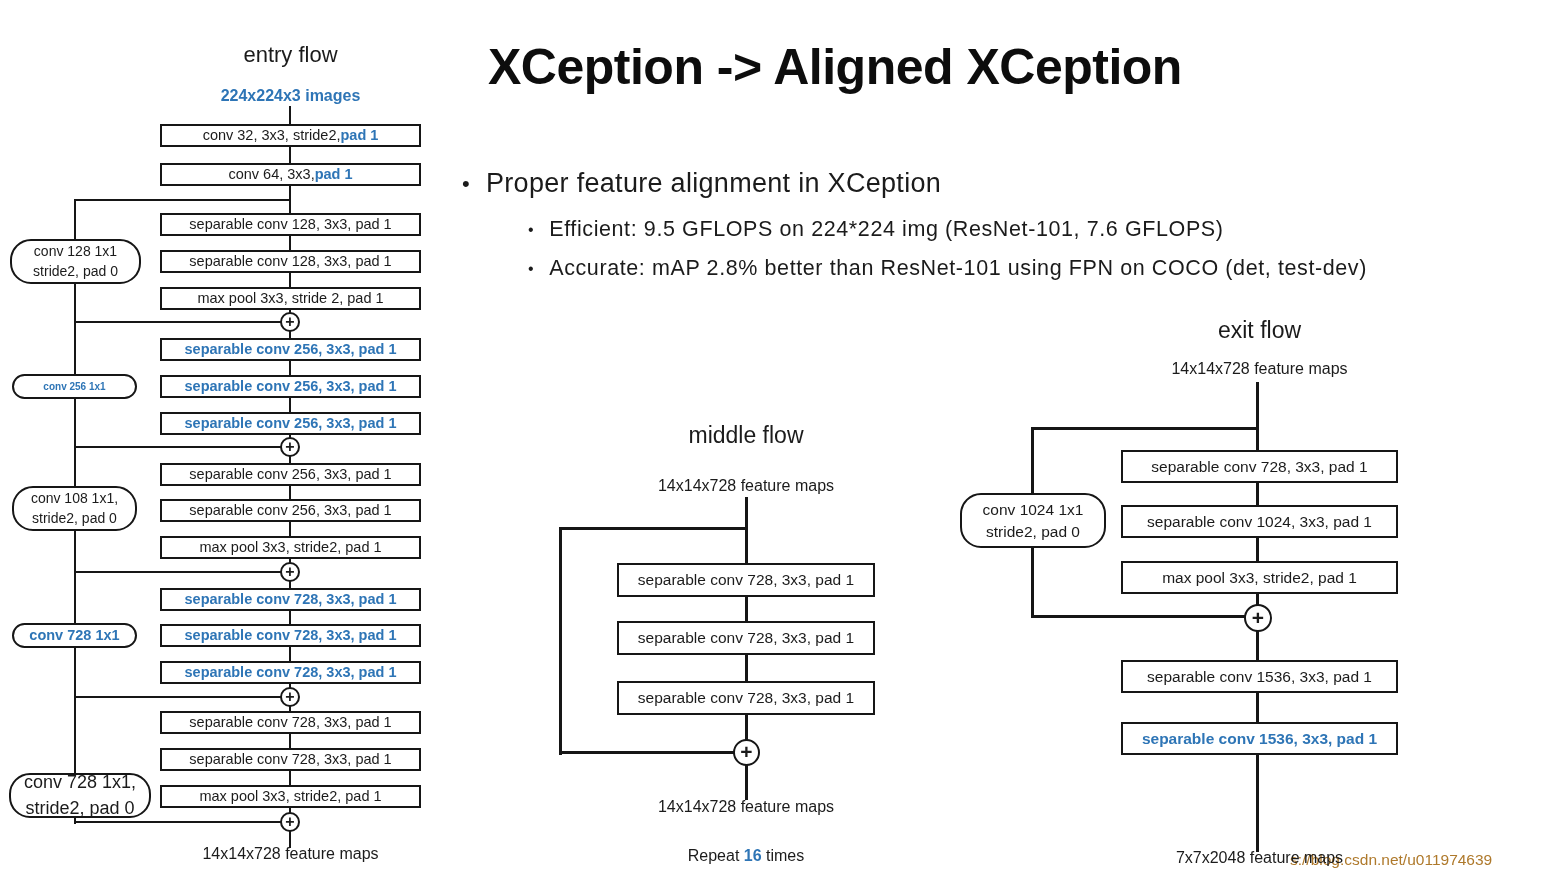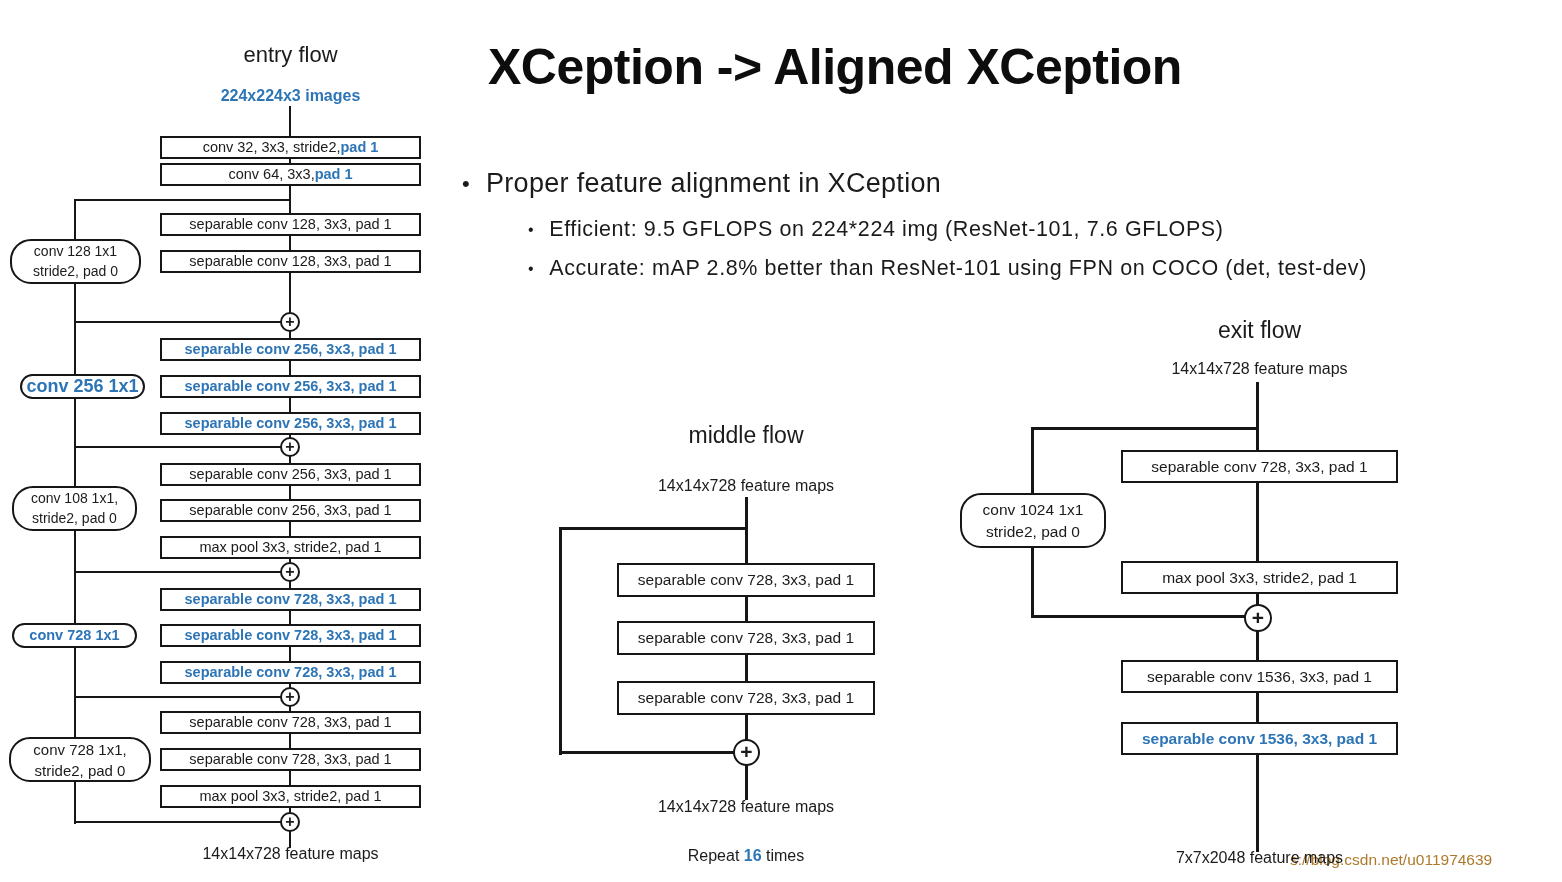--- a/index.html
+++ b/index.html
@@ -81,36 +81,40 @@
 
   <i class="vl" style="left:289px;top:106px;height:742px"></i>
   <i class="vl" style="left:74px;top:199px;height:625px"></i>
   <i class="hl" style="left:75px;top:199px;width:216px"></i>
   <i class="hl" style="left:75px;top:321px;width:216px"></i>
   <i class="hl" style="left:75px;top:446px;width:216px"></i>
   <i class="hl" style="left:75px;top:571px;width:216px"></i>
   <i class="hl" style="left:75px;top:696px;width:216px"></i>
   <i class="hl" style="left:75px;top:821px;width:216px"></i>
 
-  <div class="node en" style="top:136px">
+  <div class="node en" style="top:124px">
       <span>conv 32, 3x3, stride2, </span>
       <span class="b">pad 1</span>
     </div>
   <div class="node en" style="top:163px">
       <span>conv 64, 3x3, </span>
       <span class="b">pad 1</span>
     </div>
   <div class="node en" style="top:213px">
       <span>separable conv 128, 3x3, pad 1</span>
       <span class="b"></span>
     </div>
   <div class="node en" style="top:250px">
       <span>separable conv 128, 3x3, pad 1</span>
       <span class="b"></span>
     </div>
+  <div class="node en" style="top:287px">
+      <span>max pool 3x3, stride 2, pad 1</span>
+      <span class="b"></span>
+    </div>
   <div class="node en" style="top:338px">
       <span></span>
       <span class="b">separable conv 256, 3x3, pad 1</span>
     </div>
   <div class="node en" style="top:375px">
       <span></span>
       <span class="b">separable conv 256, 3x3, pad 1</span>
     </div>
   <div class="node en" style="top:412px">
       <span></span>
@@ -150,31 +154,31 @@
     </div>
   <div class="node en" style="top:785px">
       <span>max pool 3x3, stride2, pad 1</span>
       <span class="b"></span>
     </div>
 
   <div class="node side" style="left:10px;top:239px;width:131px;height:45px;font-size:14px">
       <span>conv 128 1x1
 stride2, pad 0</span>
     </div>
-  <div class="node side b" style="left:20px;top:374px;width:125px;height:25px;font-size:18px">
+  <div class="node side b" style="left:12px;top:374px;width:125px;height:25px;font-size:10px">
       <span>conv 256 1x1</span>
     </div>
   <div class="node side" style="left:12px;top:486px;width:125px;height:45px;font-size:14px">
       <span>conv 108 1x1,
 stride2, pad 0</span>
     </div>
   <div class="node side b" style="left:12px;top:623px;width:125px;height:25px;font-size:14.5px">
       <span>conv 728 1x1</span>
     </div>
-  <div class="node side" style="left:9px;top:737px;width:142px;height:45px;font-size:15px">
+  <div class="node side" style="left:9px;top:773px;width:142px;height:45px;font-size:18px">
       <span>conv 728 1x1,
 stride2, pad 0</span>
     </div>
 
   <div class="plus s" style="left:280px;top:312px">+</div>
   <div class="plus s" style="left:280px;top:437px">+</div>
   <div class="plus s" style="left:280px;top:562px">+</div>
   <div class="plus s" style="left:280px;top:687px">+</div>
   <div class="plus s" style="left:280px;top:812px">+</div>
 
@@ -207,20 +211,24 @@
 
   <div class="node side" style="left:960px;top:493px;width:146px;height:55px;font-size:15.5px">
       <span>conv 1024 1x1
 stride2, pad 0</span>
     </div>
 
   <div class="node xn" style="top:450px">
       <span>separable conv 728, 3x3, pad 1</span>
       <span class="b"></span>
     </div>
+  <div class="node xn" style="top:505px">
+      <span>separable conv 1024, 3x3, pad 1</span>
+      <span class="b"></span>
+    </div>
   <div class="node xn" style="top:561px">
       <span>max pool 3x3, stride2, pad 1</span>
       <span class="b"></span>
     </div>
   <div class="node xn" style="top:660px">
       <span>separable conv 1536, 3x3, pad 1</span>
       <span class="b"></span>
     </div>
   <div class="node xn" style="top:722px">
       <span></span>

